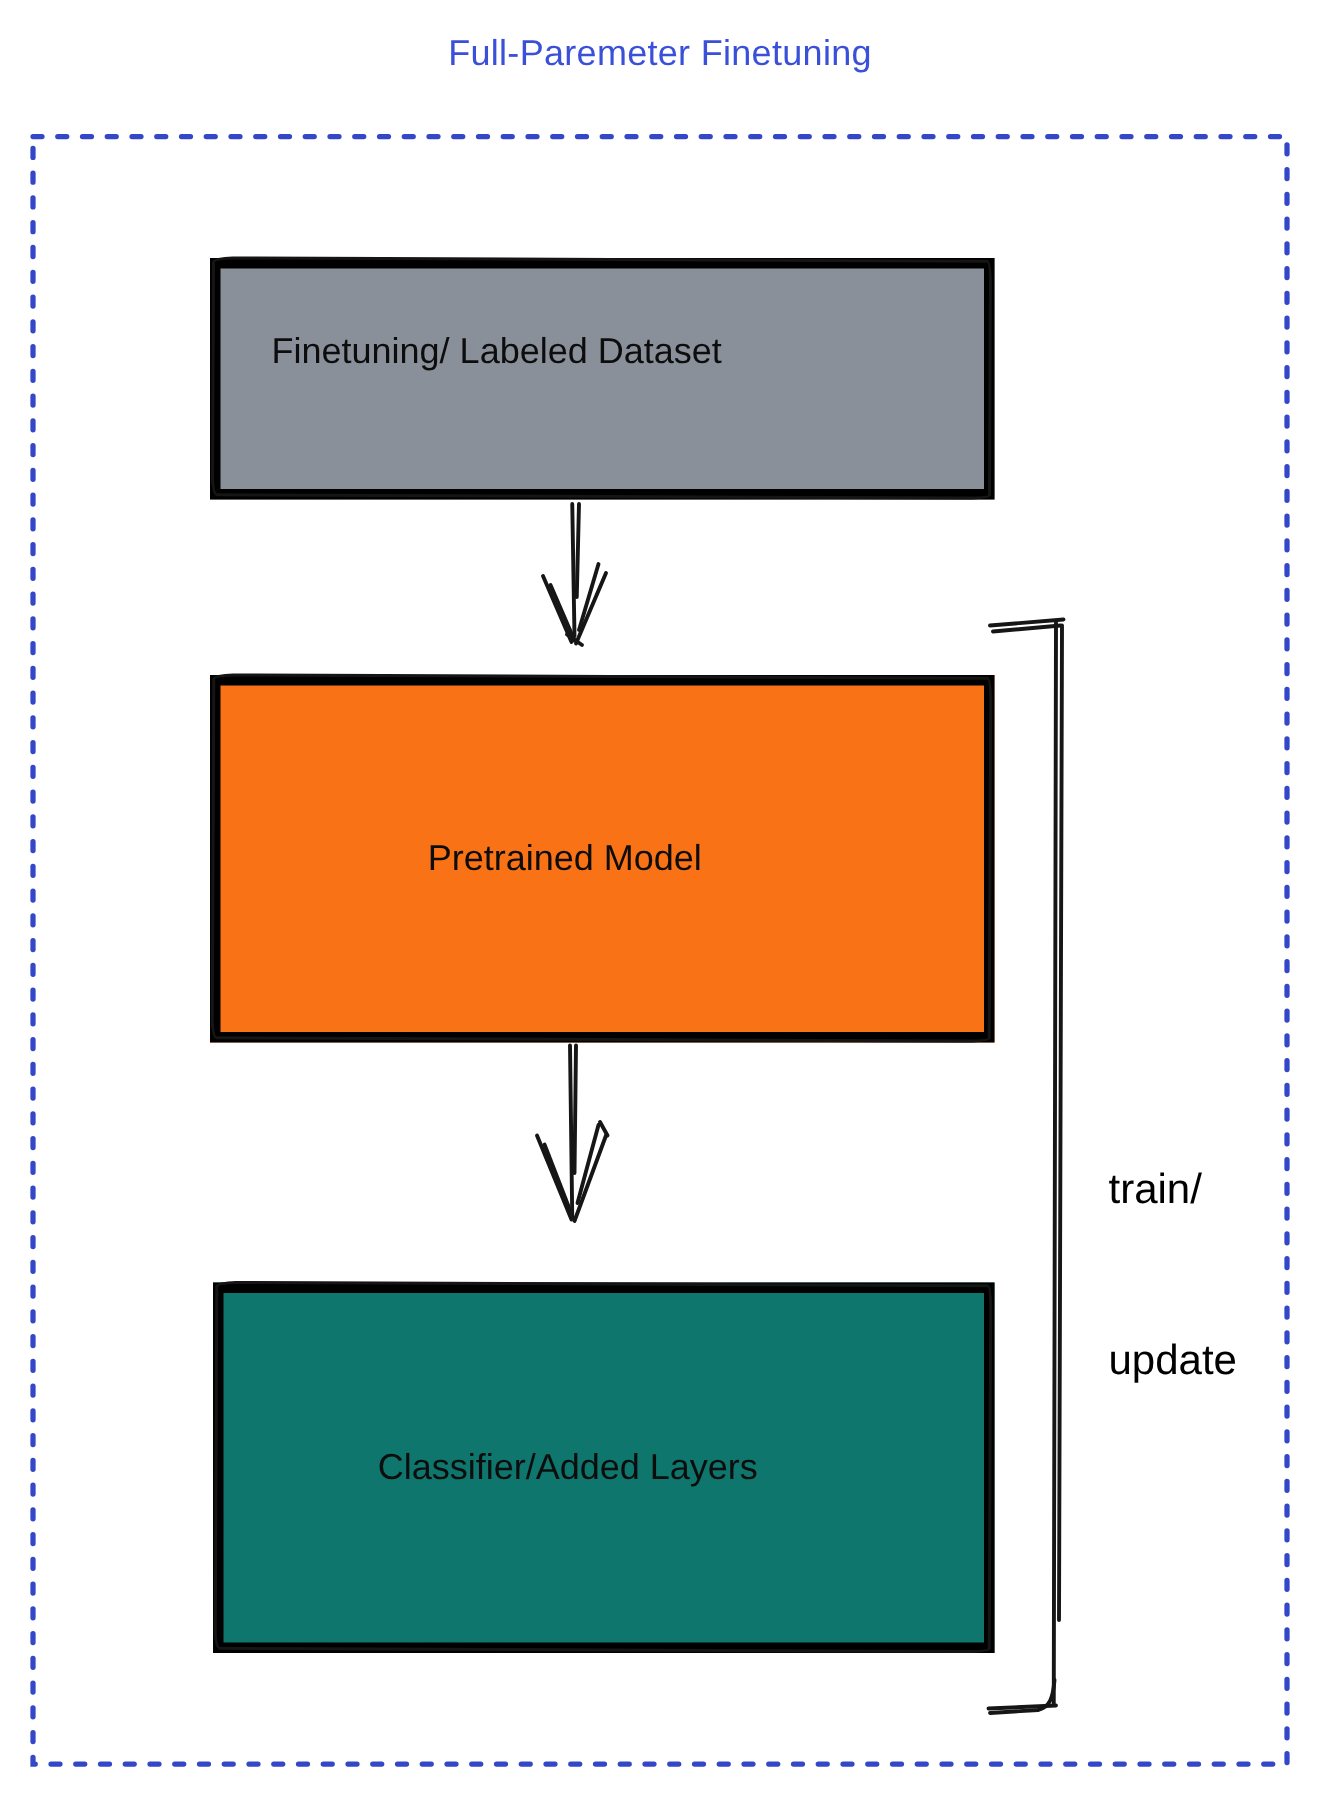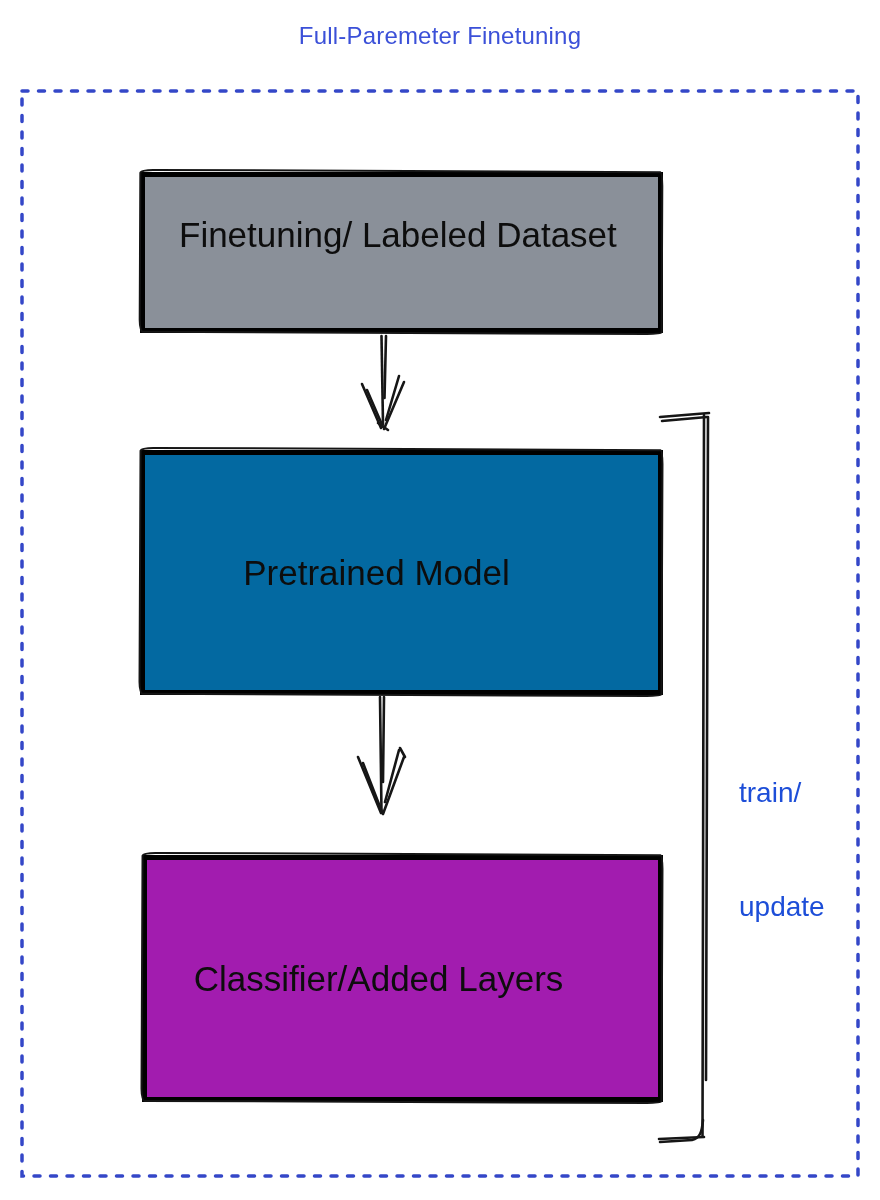--- a/index.html
+++ b/index.html
@@ -28,27 +28,27 @@
   svg.overlay {
     position: absolute;
     top: 0;
     left: 0;
     width: 880px;
     height: 1200px;
     pointer-events: none;
   }
   .node {
     position: absolute;
-    border: 5px solid #000000;
+    border: 7px solid #000000;
     box-sizing: border-box;
     display: flex;
     align-items: center;
     justify-content: center;
     color: #0d0d0d;
-    font-size: 35px;
+    font-size: 24px;
   }
   
   .node::after {
     content: "";
     position: absolute;
     inset: -7px -5px -6px -6px;
     border: 2px solid #151515;
     border-radius: 14px 3px 16px 4px / 4px 15px 3px 13px;
     transform: rotate(0.25deg);
     pointer-events: none;
@@ -69,21 +69,21 @@
     left: 142px; top: 855px;
     width: 521px; height: 247px;
     padding-right: 48px;
   }
   .bracket-label {
     position: absolute;
     left: 739px;
     top: 698px;
     font-size: 28px;
     line-height: 38px;
-    color: #1d4ed8;
+    color: #000000;
     white-space: pre;
   }
 </style>
 </head>
 <body>
 
 <div id="canvas">
 
   <div class="title" style="color: rgb(59, 80, 216);">Full-Paremeter Finetuning</div>
 
@@ -118,25 +118,25 @@
       <path d="M708 417 L706 1080"></path>
       <path d="M703 1120 C702 1132 700 1138 692 1140 L660 1142"></path>
       <path d="M659 1139 L704 1137"></path>
     </g>
   </svg>
 
   <div class="node" id="node-dataset" style="background-color: rgb(138, 144, 153);">
     <span>Finetuning/ Labeled Dataset</span>
   </div>
 
-  <div class="node" id="node-pretrained" style="background-color: #0369a1;">
+  <div class="node" id="node-pretrained" style="background-color: #f97316;">
     <span>Pretrained Model</span>
   </div>
 
-  <div class="node" id="node-classifier" style="background-color: #a21caf;">
+  <div class="node" id="node-classifier" style="background-color: #0f766e;">
     <span>Classifier/Added Layers</span>
   </div>
 
   <div class="bracket-label">
     <div>train/</div>
     <div>update</div>
   </div>
 
 </div>
 

